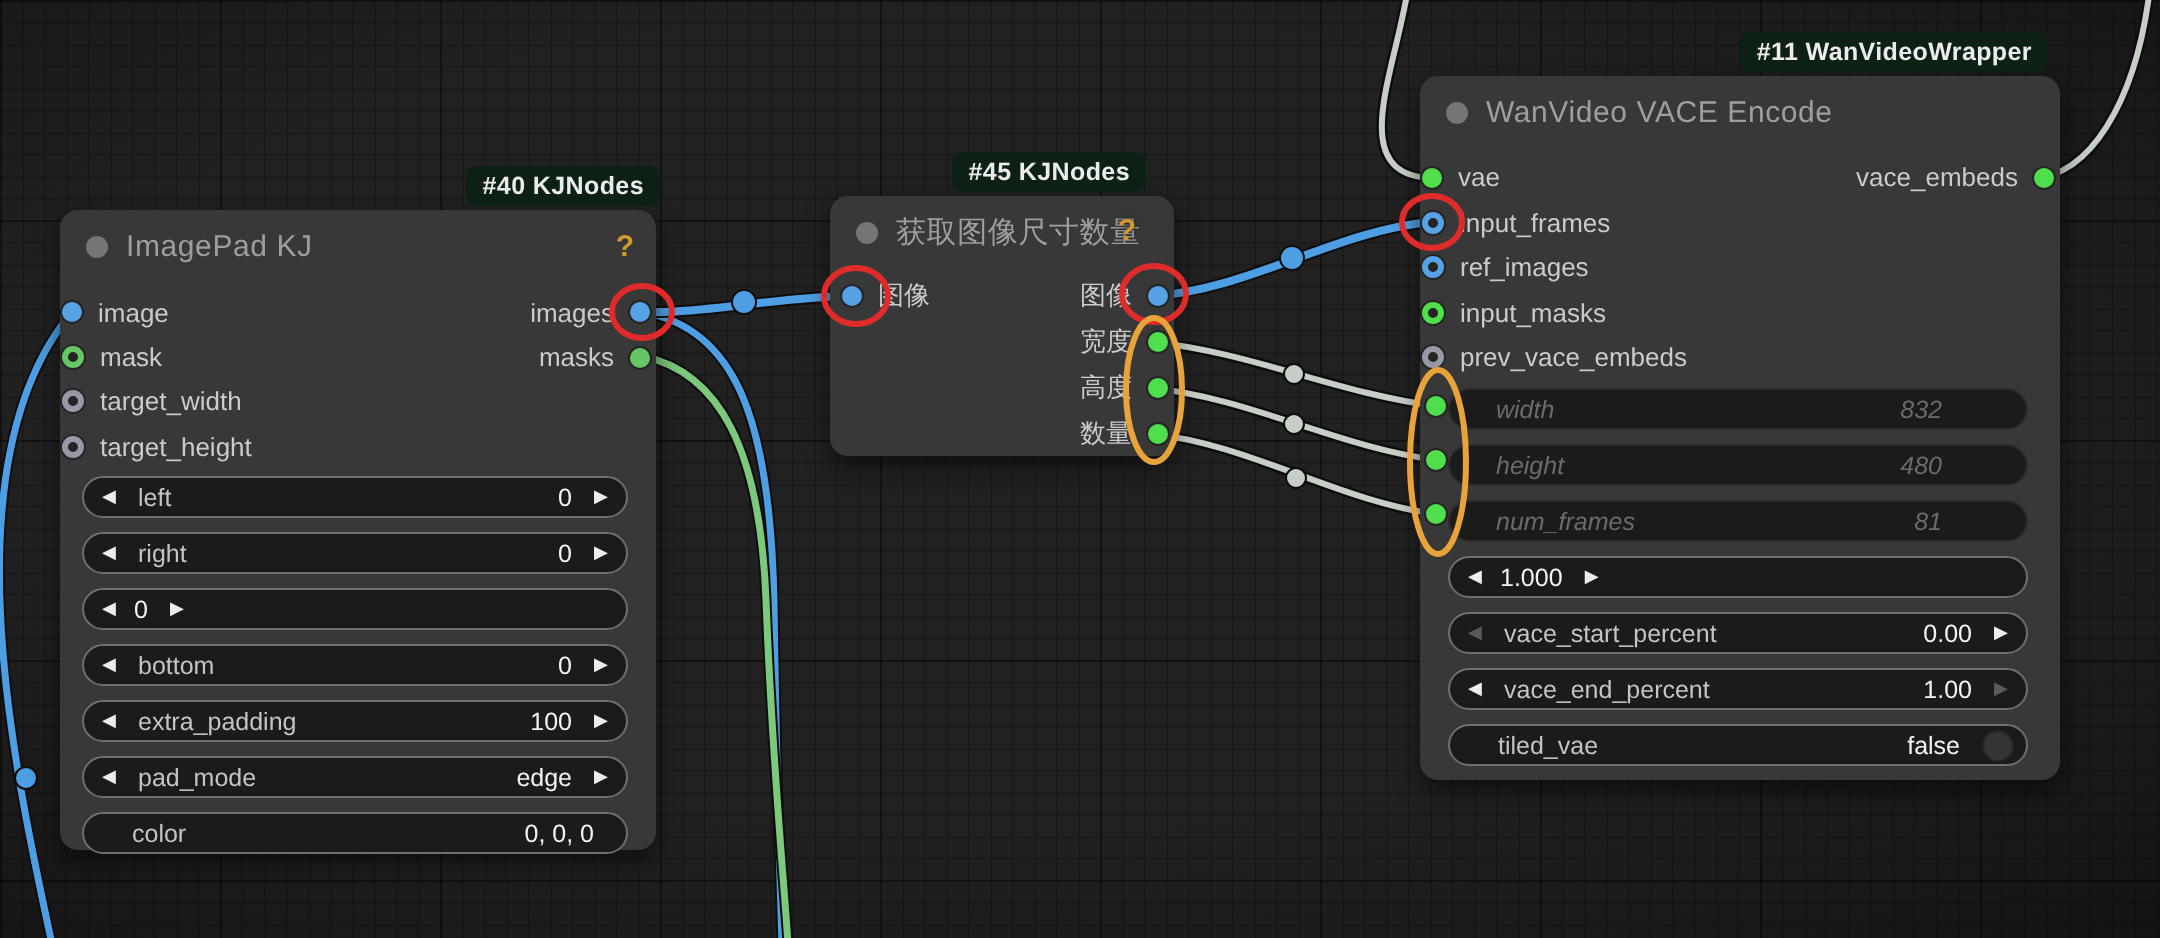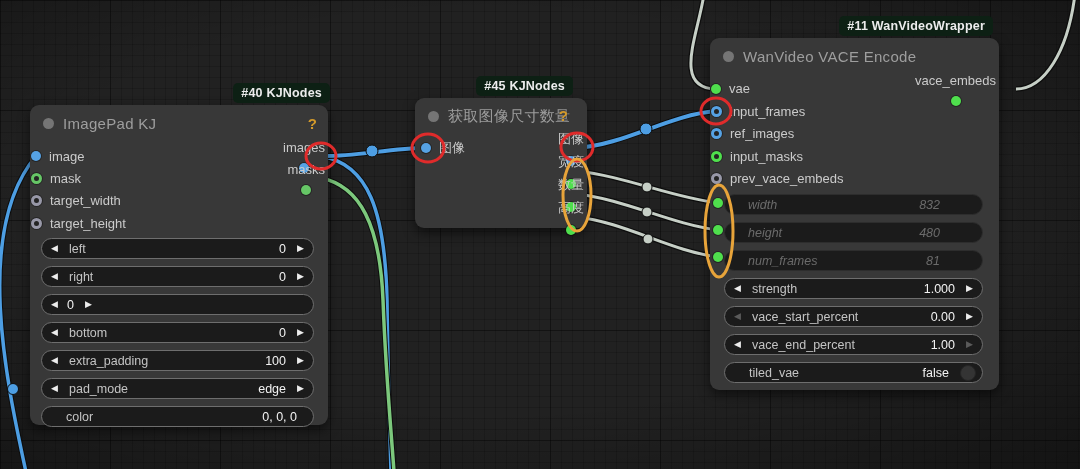--- a/index.html
+++ b/index.html
@@ -27,21 +27,21 @@
   .title{position:absolute;top:7px;left:13px;right:11px;height:22px;display:flex;align-items:center;gap:9px;}
   .tdot{width:11px;height:11px;border-radius:50%;background:#757575;flex:none;}
   .ttext{font-size:15px;color:#9e9e9e;white-space:nowrap;letter-spacing:.3px;}
   .help{margin-left:auto;color:#d39a2b;font-weight:bold;font-size:15px;}
   .n2 .help{position:absolute;right:8px;top:2px;text-shadow:0 0 3px #222;}
 
   .slots{position:absolute;left:0;right:0;}
   .slot-row{display:flex;align-items:center;justify-content:space-between;height:var(--rowh);}
   .side{display:flex;align-items:center;gap:8px;}
   .side.in{padding-left:1px;}
-  .side.out{padding-right:3px;flex-direction:column;}
+  .side.out{padding-right:3px;}
   .n2 .side.in{padding-left:6px;}
   .slabel{font-size:13px;color:#cbcbcb;white-space:nowrap;}
   .dot{flex:none;width:10px;height:10px;border-radius:50%;background:var(--c);box-shadow:0 0 0 1px rgba(0,0,0,.35);}
   .dot.ring{width:5px;height:5px;background:#242424;border:3px solid var(--c);}
 
   .widgets{position:absolute;display:flex;flex-direction:column;gap:7px;}
   .pill{display:flex;align-items:center;height:19px;border-radius:11px;background:#1b1b1b;
     border:1px solid #6e6e6e;font-size:12.5px;gap:7px;padding:0 7px;}
   .arrow{color:#ededed;font-size:9px;width:11px;text-align:center;line-height:1;}
   .arrow.dim{opacity:.3;}
@@ -200,35 +200,35 @@
         <div class="slot-row">
           <span class="side in"></span>
           <span class="side out">
             <span class="slabel">宽度</span>
             <span class="dot filled" style="--c: #4fdf4d;"></span>
           </span>
         </div>
         <div class="slot-row">
           <span class="side in"></span>
           <span class="side out">
+            <span class="slabel">高度</span>
+            <span class="dot filled" style="--c: #4fdf4d;"></span>
+          </span>
+        </div>
+        <div class="slot-row">
+          <span class="side in"></span>
+          <span class="side out">
             <span class="slabel">数量</span>
             <span class="dot filled" style="--c: #4fdf4d;"></span>
           </span>
         </div>
-        <div class="slot-row">
-          <span class="side in"></span>
-          <span class="side out">
-            <span class="slabel">高度</span>
-            <span class="dot filled" style="--c: #4fdf4d;"></span>
-          </span>
-        </div>
       </div>
   </div>
 
-  <div class="node n3" style="left:710px;top:38px;width:289px;height:352px">
+  <div class="node n3" style="left:710px;top:38px;width:320px;height:352px">
     <div class="badge" style="right:6px">#11 WanVideoWrapper</div>
     <div class="title">
       <span class="tdot"></span>
       <span class="ttext">WanVideo VACE Encode</span>
     </div>
     <div class="slots" style="top:39.8px;--rowh:22.4px">
         <div class="slot-row">
           <span class="side in">
             <span class="dot filled" style="--c: #4fdf4d;"></span>
             <span class="slabel">vae</span>
@@ -278,21 +278,20 @@
         <div class="pill disabled">
           <span class="wlabel">height</span>
           <span class="wvalue">480</span>
         </div>
         <div class="pill disabled">
           <span class="wlabel">num_frames</span>
           <span class="wvalue">81</span>
         </div>
         <div class="pill stepper">
           <span class="arrow">◀</span>
-          <span class="wlabel">strength</span>
           <span class="wvalue">1.000</span>
           <span class="arrow">▶</span>
         </div>
         <div class="pill stepper">
           <span class="arrow dim">◀</span>
           <span class="wlabel">vace_start_percent</span>
           <span class="wvalue">0.00</span>
           <span class="arrow">▶</span>
         </div>
         <div class="pill stepper">

